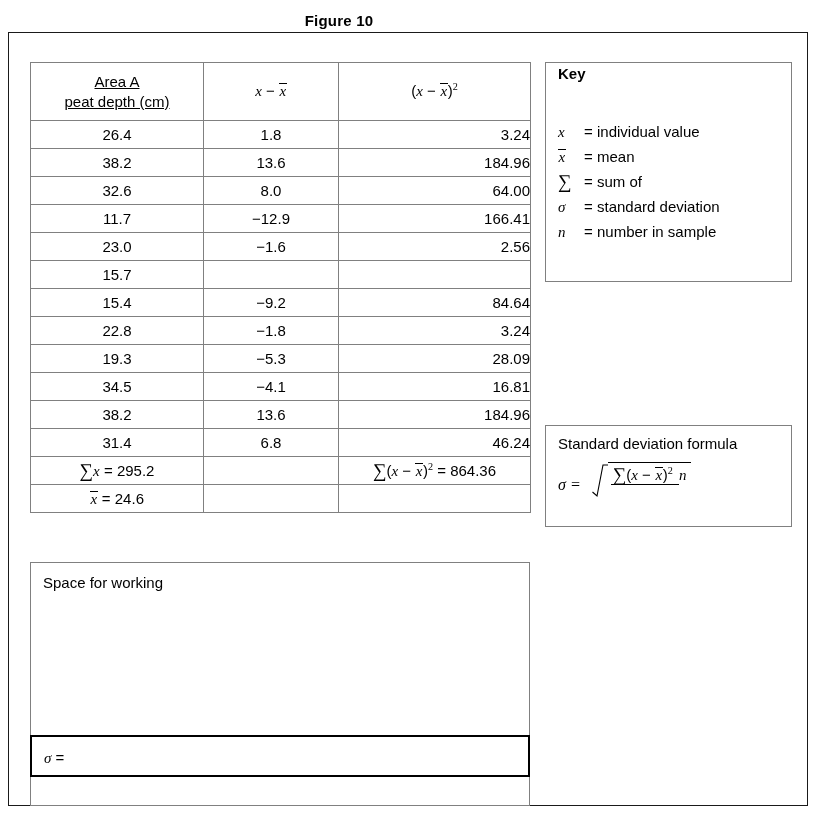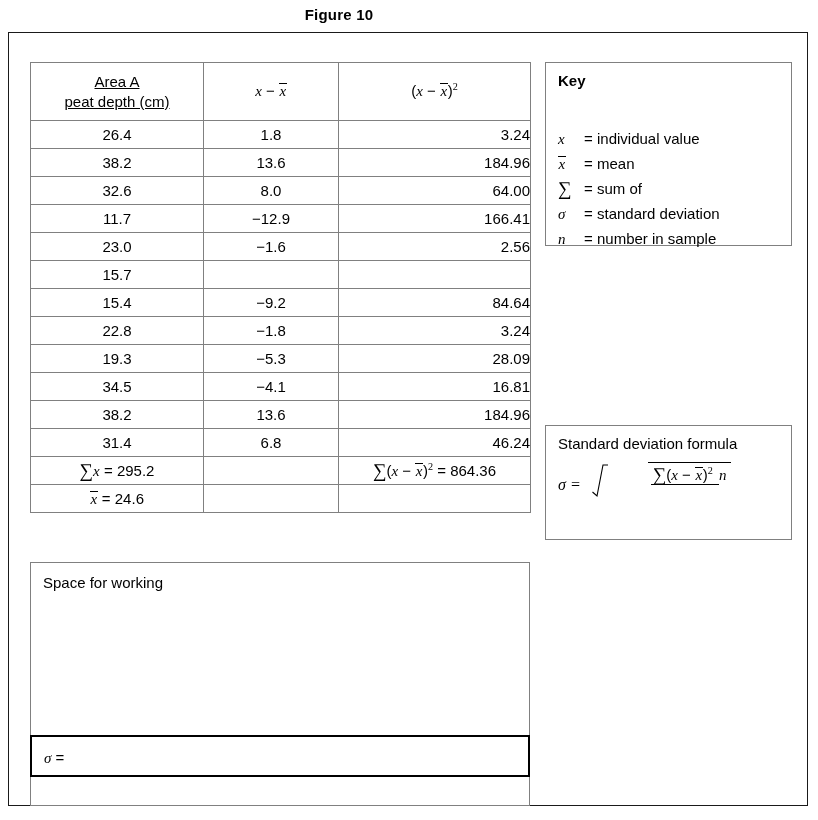--- a/index.html
+++ b/index.html
@@ -12,21 +12,21 @@
     height: 820px;
     font-family: "Liberation Sans", sans-serif;
     color: #000000;
     position: relative;
     overflow: hidden;
   }
 
   
   #figure-title {
     position: absolute;
-    top: 6px;
+    top: 12px;
     left: 0;
     width: 678px;
     text-align: center;
     font-size: 15px;
     font-weight: bold;
     letter-spacing: 0.2px;
   }
 
   
   #outer-frame {
@@ -128,24 +128,24 @@
     font-family: "Liberation Serif", serif;
     font-style: italic;
   }
 
   
   #key-box {
     position: absolute;
     left: 545px;
     top: 62px;
     width: 247px;
-    height: 184px;
+    height: 220px;
     border: 1px solid #808080;
     box-sizing: border-box;
-    padding: 9px 0 0 12px;
+    padding: 2px 0 0 12px;
   }
   #key-title {
     font-size: 15px;
     font-weight: bold;
     margin-bottom: 5px;
   }
   .key-row {
     display: flex;
     align-items: baseline;
     font-size: 15px;
@@ -162,21 +162,21 @@
     flex: 0 0 13px;
   }
   .key-def { white-space: nowrap; margin-top: 36px; }
 
   
   #formula-box {
     position: absolute;
     left: 545px;
     top: 425px;
     width: 247px;
-    height: 115px;
+    height: 102px;
     border: 1px solid #808080;
     box-sizing: border-box;
     padding: 9px 0 0 12px;
   }
   #formula-title {
     font-size: 15px;
     margin-bottom: 6px;
   }
   #formula-body {
     display: flex;
@@ -185,21 +185,20 @@
     margin-top: 10px;
   }
   .sigma-lhs {
     font-size: 16px;
     margin-right: 5px;
   }
   .radical {
     display: inline-flex;
     align-items: stretch;
     margin-left: 6px;
-    gap: 40px;
   }
   .radical-sign {
     width: 16px;
     position: relative;
   }
   .radical-sign svg { display: block; }
   .radical-body {
     border-top: 1px solid #000;
     padding: 1px 5px 0 3px;
     text-align: center;

